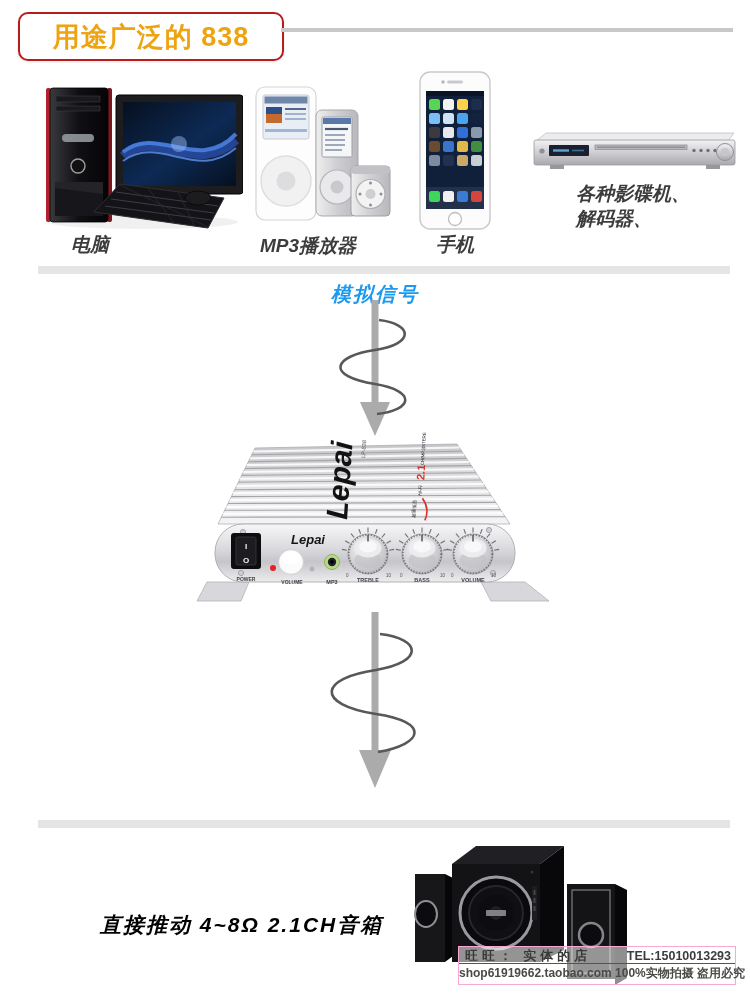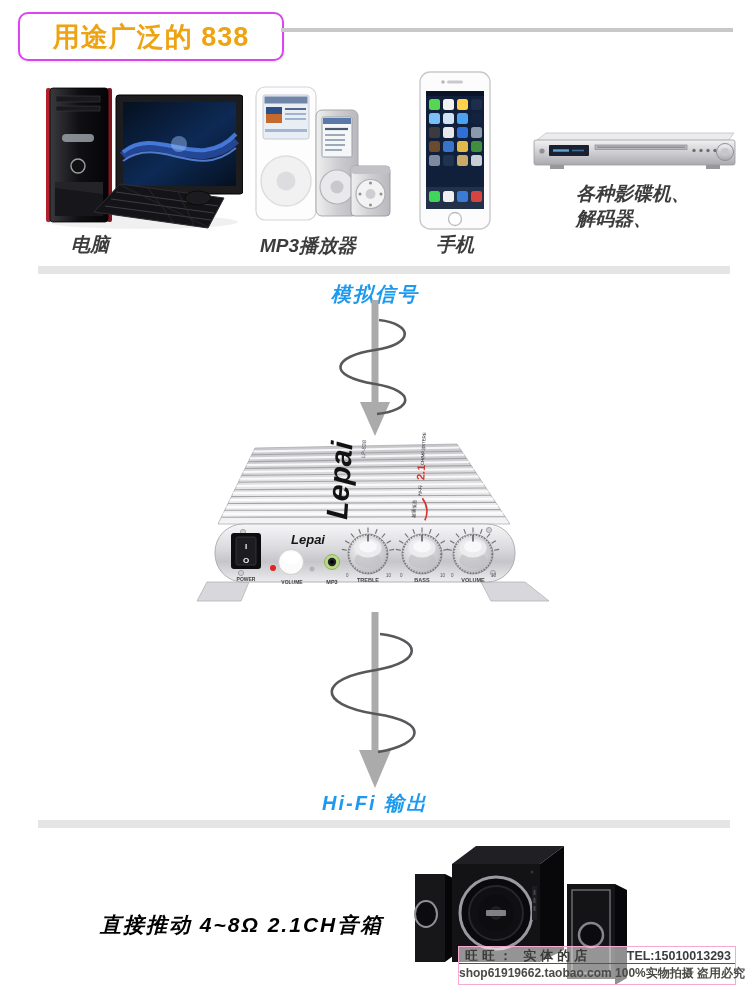--- a/index.html
+++ b/index.html
@@ -2,21 +2,21 @@
 <html><head>
 <meta charset="utf-8">
 <style>
   html,body{margin:0;padding:0;background:#fff;}
   .stage{position:relative;width:750px;height:1000px;background:#fff;overflow:hidden;
          font-family:"Liberation Sans","DejaVu Sans",sans-serif;}
   .abs{position:absolute;}
 
   
   .banner{left:18px;top:12px;width:262px;height:45px;background:#fff;
-          border:2px solid #d946ef;border-radius:10px;box-shadow:0 1px 3px rgba(0,0,0,.10);
+          border:2px solid #b91c1c;border-radius:10px;box-shadow:0 1px 3px rgba(0,0,0,.10);
           display:flex;align-items:center;justify-content:center;}
   .banner-text{color:#eea412;font-size:27px;font-weight:bold;letter-spacing:1px;}
   .top-line{left:281px;top:28px;width:452px;height:4px;background:#c8c8c8;}
 
   
   .dev-label{color:#3c3c3c;font-weight:bold;font-style:italic;font-size:19px;
              text-shadow:1px 1px 0 rgba(255,255,255,.9);}
   .centered{text-align:center;}
   .disc-label{left:576px;top:182px;width:170px;line-height:24.5px;}
 
@@ -362,21 +362,20 @@
       <text x="278" y="149.5" font-size="5.5" fill="#3f3f44" text-anchor="middle" font-weight="bold">VOLUME</text>
     </g>
   </svg>
 
   <svg class="abs" style="left:310px;top:612px" width="130" height="178" viewBox="0 0 130 178">
     <line x1="65" y1="0" x2="65" y2="140" stroke="#ababab" stroke-width="7"></line>
     <polygon points="49,138 81,138 65,176" fill="#ababab"></polygon>
     <path d="M70,22 C112,27 114,50 66,58 C10,66 4,92 66,102 C120,110 114,132 68,140" fill="none" stroke="#58585c" stroke-width="2.6"></path>
   </svg>
 
-  <div class="abs flow-label" style="top:790px">Hi-Fi 输出</div>
 
   <div class="abs divider" style="top:820px"></div>
 
   <div class="abs caption">直接推动 4~8Ω 2.1CH音箱</div>
 
   <svg class="abs" style="left:412px;top:838px" width="330" height="160" viewBox="0 0 330 160">
     <g>
       <rect x="3" y="36" width="30" height="88" fill="#17171a"></rect>
       <polygon points="33,36 41,40 41,118 33,124" fill="#060608"></polygon>
       <ellipse cx="14" cy="76" rx="11" ry="13" fill="#0c0c0e" stroke="#8f9096" stroke-width="2"></ellipse>

